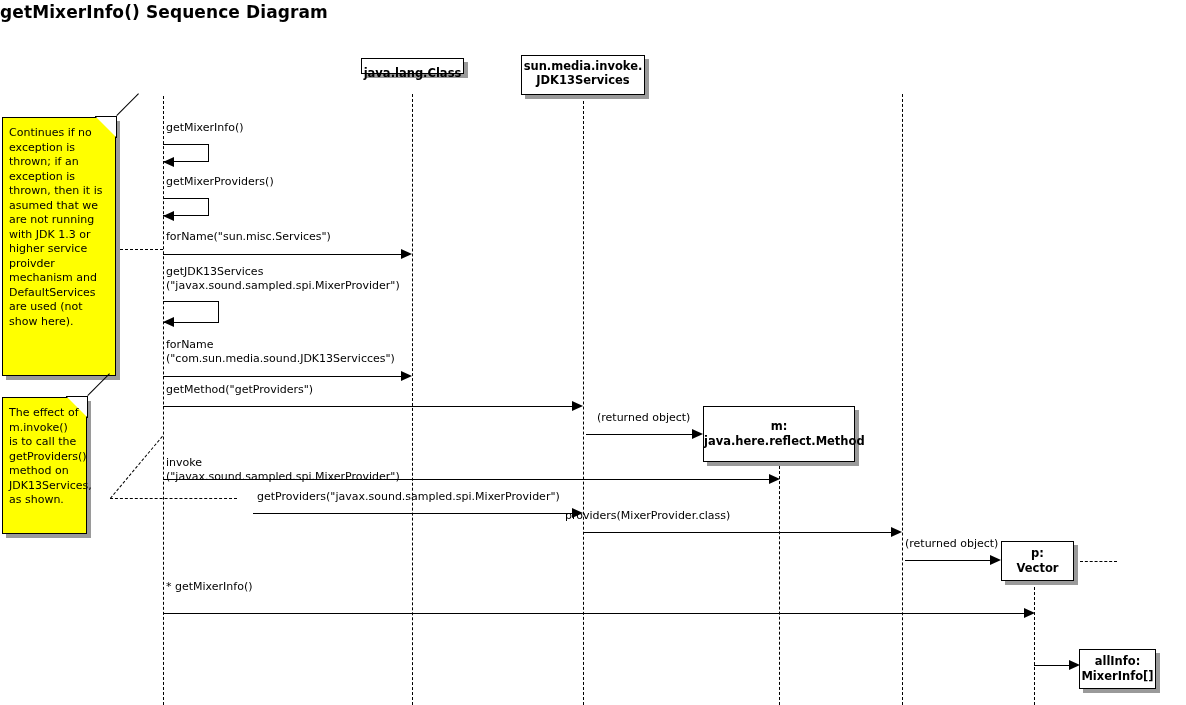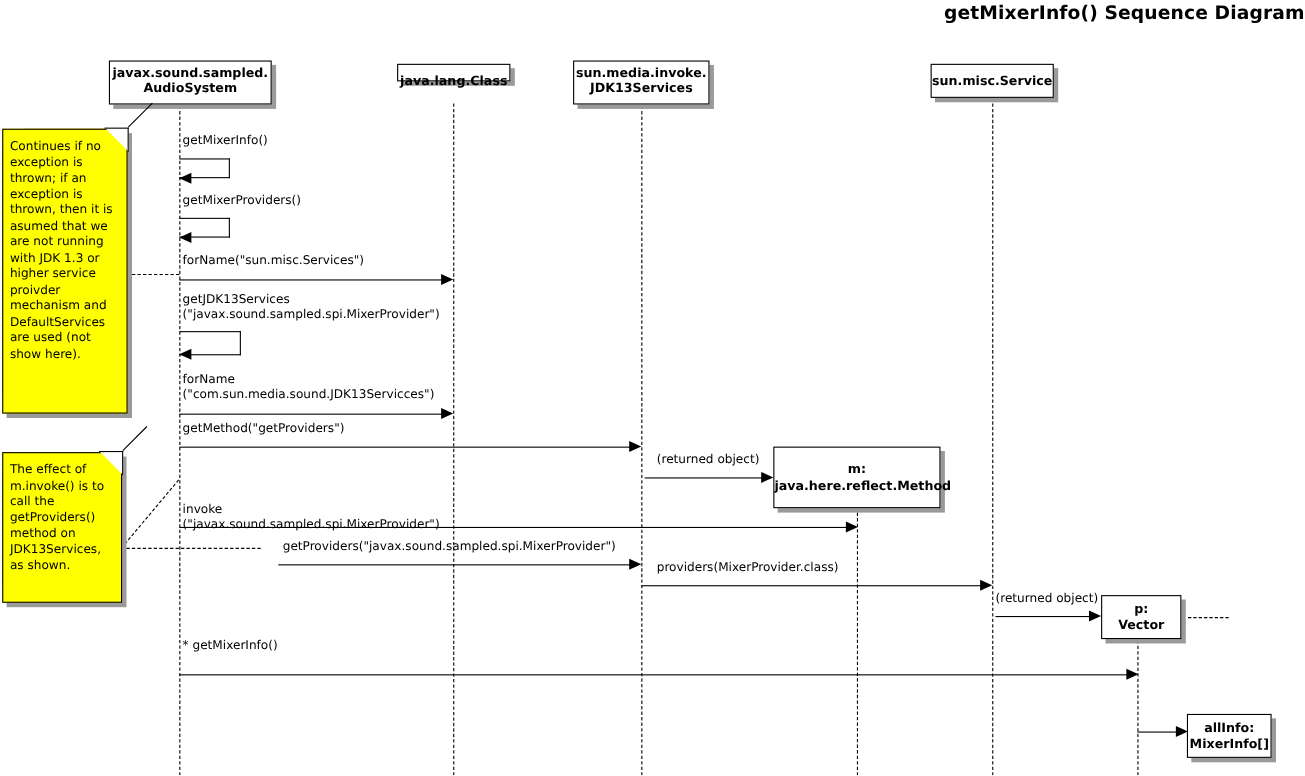--- a/index.html
+++ b/index.html
@@ -15,21 +15,21 @@
     width: 1186px;
     height: 705px;
     background: #ffffff;
     overflow: hidden;
   }
   #diagram-title {
     position: absolute;
     left: 0;
     top: 2px;
     width: 1186px;
-    text-align: right;
+    text-align: left;
     font-size: 17px;
     font-weight: bold;
     color: #000000;
     letter-spacing: 0.1px;
   }
 
   
   .participant {
     position: absolute;
     box-sizing: border-box;
@@ -118,21 +118,20 @@
 
   
   .note {
     position: absolute;
     box-sizing: border-box;
     background: #f97316;
     font-size: 11px;
     color: #000000;
     line-height: 1.32;
     z-index: 6;
-    border-radius: 20px;
   }
   .note .noteshadow {
     position: absolute;
     left: 4px; top: 4px;
     width: 100%; height: 100%;
     background: #9a9a9a;
     z-index: -2;
   }
   .note .notebody {
     position: absolute;
@@ -203,37 +202,30 @@
 
   <div id="diagram-title">getMixerInfo() Sequence Diagram</div>
 
   <div class="lifeline" style="left:163px; top:96px; height:609px;"></div>
   <div class="lifeline" style="left:412px; top:94px; height:611px;"></div>
   <div class="lifeline" style="left:583px; top:96px; height:609px;"></div>
   <div class="lifeline" style="left:902px; top:94px; height:611px;"></div>
   <div class="lifeline" style="left:779px; top:466px; height:239px;"></div>
   <div class="lifeline" style="left:1034px; top:582px; height:123px;"></div>
 
-  <div class="participant" style="left:99px; top:55px; width:148px; height:40px;">
-    <span class="pline">javax.sound.sampled.</span>
-    <span class="pline">AudioSystem</span>
-  </div>
 
   <div class="participant" style="left:361px; top:58px; width:103px; height:16px; padding-top:7px;">
     <span class="pline">java.lang.Class</span>
   </div>
 
   <div class="participant" style="left:521px; top:55px; width:124px; height:40px;">
     <span class="pline">sun.media.invoke.</span>
     <span class="pline">JDK13Services</span>
   </div>
 
-  <div class="participant" style="left:846px; top:58px; width:112px; height:31px; padding-top:7px;">
-    <span class="pline">sun.misc.Service</span>
-  </div>
 
   <div class="objbox" style="left:703px; top:406px; width:152px; height:56px;">
     <span class="pline">m:</span>
     <span class="pline">java.here.reflect.Method</span>
   </div>
 
   <div class="objbox" style="left:1001px; top:541px; width:73px; height:40px;">
     <span class="pline">p:</span>
     <span class="pline">Vector</span>
   </div>
@@ -293,21 +285,21 @@
   </div>
   <div class="msgline" style="left:163px; top:479px; width:607px;"></div>
   <div class="arrowhead" style="left:769px; top:474px;"></div>
 
   <div class="msglabel" style="left:257px; top:490px;">
     <span>getProviders("javax.sound.sampled.spi.MixerProvider")</span>
   </div>
   <div class="msgline" style="left:253px; top:513px; width:320px;"></div>
   <div class="arrowhead" style="left:572px; top:508px;"></div>
 
-  <div class="msglabel" style="left:597px; top:509px;text-align:center;">
+  <div class="msglabel" style="left:565px; top:509px;text-align:center;">
     <span>providers(MixerProvider.class)</span>
   </div>
   <div class="msgline" style="left:583px; top:532px; width:309px;"></div>
   <div class="arrowhead" style="left:891px; top:527px;"></div>
 
   <div class="msglabel" style="left:905px; top:537px;">
     <span>(returned object)</span>
   </div>
   <div class="msgline" style="left:905px; top:560px; width:86px;"></div>
   <div class="arrowhead" style="left:990px; top:555px;"></div>
@@ -326,21 +318,21 @@
     <div class="notebody"></div>
     <div class="notefoldbg"></div>
     <div class="notefoldedge-r"></div>
     <div class="notefoldedge-v"></div>
     <div class="notefoldline"></div>
     <div class="notetext">Continues if no exception is thrown; if an exception is thrown, then it is asumed that we are not running with JDK 1.3 or higher service proivder mechanism and DefaultServices are used (not show here).</div>
   </div>
 
   <div class="connector-h" style="left:120px; top:249px; width:43px;"></div>
 
-  <div class="note" style="left:2px; top:411px; width:109px; height:137px;">
+  <div class="note" style="left:2px; top:397px; width:85px; height:137px;">
     <div class="noteshadow"></div>
     <div class="notebody"></div>
     <div class="notefoldbg"></div>
     <div class="notefoldedge-r"></div>
     <div class="notefoldedge-v"></div>
     <div class="notefoldline"></div>
     <div class="notetext">The effect of m.invoke() is to call the getProviders() method on JDK13Services, as shown.</div>
   </div>
 
   <div class="connector-diag" style="left:110px; top:498px; width:81px; transform: rotate(-50deg);"></div>

